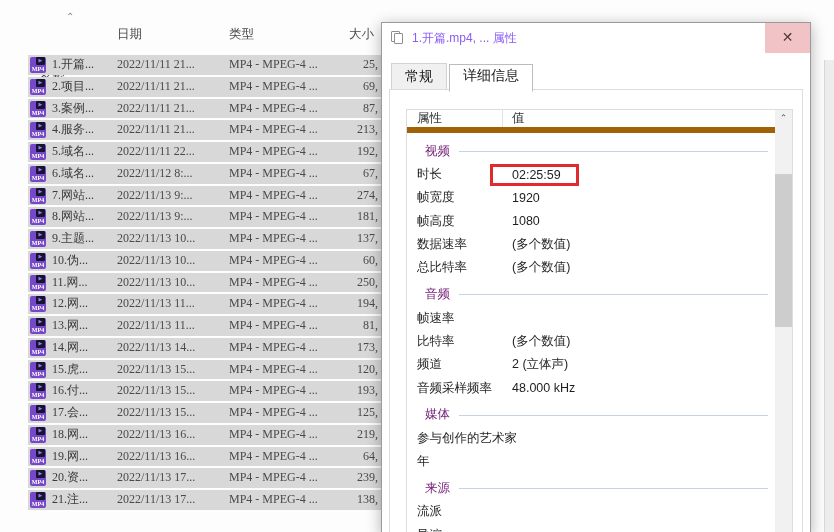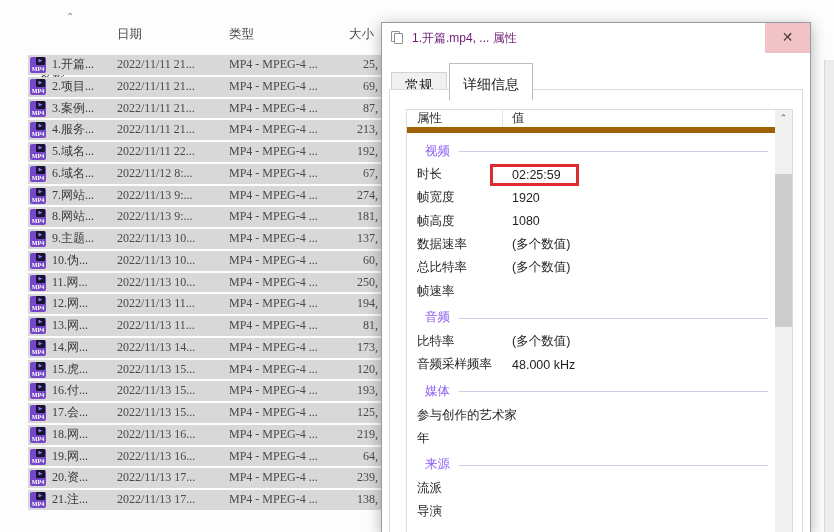--- a/index.html
+++ b/index.html
@@ -26,51 +26,51 @@
     border-radius:1px; }
   .mp4-icon .tag { position:absolute; bottom:0; left:0; right:0; font-size:6px; font-weight:bold;
     color:#fff; text-align:center; line-height:7px; letter-spacing:0; }
   .right-strip { position:absolute; left:824px; top:60px; width:10px; height:472px;
     background:#ededed; border-left:1px solid #d9d9d9; }
 
   
   .dialog { position:absolute; left:381px; top:22px; width:430px; height:512px;
     background:#fff; border:1px solid #9a9a9a; box-shadow:0 3px 14px rgba(0,0,0,.30); }
   .title-bar { position:relative; height:30px; background:#fff; display:flex; align-items:center; }
-  .title-text { font-size:12px; color:#701a75; margin-left:8px; }
+  .title-text { font-size:12px; color:#8b5cf6; margin-left:8px; }
   .files-icon { position:relative; width:13px; height:14px; margin-left:9px; }
   .files-icon .sheet { position:absolute; width:9px; height:11px; background:#fff;
     border:1px solid #8e8e8e; border-radius:1px; }
   .files-icon .s1 { left:0; top:0; } .files-icon .s2 { left:3px; top:2px; }
   .close-btn { position:absolute; right:0; top:0; width:45px; height:30px; background:#f2c3c6;
     color:#503a3d; font-size:14px; text-align:center; line-height:29px; cursor:pointer; }
   .tab-strip { position:absolute; left:9px; top:40px; display:flex; align-items:flex-end; }
   .tab { font-size:14px; color:#1a1a1a; background:#f0f0f0; border:1px solid #d2d2d2;
     padding:4px 13px 5px 13px; margin-right:2px; cursor:pointer; }
   .tab.active { background:#fff; border-color:#bcbcbc; border-bottom:1px solid #fff;
-    padding-top:12px; padding-bottom:6px; position:relative; z-index:3; }
+    padding-top:2px; padding-bottom:6px; position:relative; z-index:3; }
   .page { position:absolute; left:7px; right:7px; top:66px; bottom:0; background:#fff;
     border:1px solid #dcdcdc; border-bottom:none; z-index:1; }
   .props-box { position:absolute; left:24px; top:86px; width:387px; height:430px;
     background:#fff; border:1px solid #dcdcdc; z-index:2; }
   .props-head { display:flex; height:23px; align-items:center; font-size:12.5px; color:#333;
     border-bottom:6px solid #a16207; margin-right:17px; }
   .ph-prop { width:95px; padding-left:10px; }
   .ph-val { flex:1; border-left:1px solid #e3e3e3; padding-left:9px; align-self:stretch;
     display:flex; align-items:center; }
   .scrollbar { position:absolute; right:0; top:0; bottom:0; width:17px; background:#f1f1f1; }
   .scroll-up { height:17px; text-align:center; font-size:9px; color:#555; line-height:16px; cursor:pointer; }
   .scroll-thumb { position:absolute; left:0; top:64px; width:17px; height:153px; background:#cdcdcd; cursor:pointer; }
   .props-list { margin-right:18px; padding-top:3px; }
   .prop-row { display:flex; height:23.3px; align-items:center; font-size:12.5px; color:#1f1f1f; padding-left:10px; }
   .prop-row .prop-label { width:95px; flex:none; white-space:nowrap; }
   .prop-row .prop-line { display:none; }
   .prop-row .prop-value { flex:1; white-space:nowrap; }
   .prop-row.section { height:24px; margin-top:3px; }
-  .prop-row.section .prop-label { width:auto; color:#8b5cf6; margin-left:8px; }
+  .prop-row.section .prop-label { width:auto; color:#701a75; margin-left:8px; }
   .prop-row.section .prop-line { display:block; flex:1; height:1px; background:#c9d1e8; margin:1px 6px 0 9px; }
   .val-box { display:inline-block; }
   .prop-row.highlighted .val-box { border:3px solid #df2a2e; margin-left:-22px;
     padding:1px 15px 1px 19px; }
 </style>
 </head>
 <body>
 
 <div class="file-pane">
   <span class="col-head h-name">名称</span>
@@ -371,38 +371,43 @@
 
           <span class="prop-value"><span class="val-box">(多个数值)</span></span>
         </div>
 
         <div class="prop-row">
           <span class="prop-label">总比特率</span>
 
           <span class="prop-value"><span class="val-box">(多个数值)</span></span>
         </div>
 
-        <div class="prop-row">
-          <span class="prop-label">帧速率</span>
-
-          <span class="prop-value"><span class="val-box"></span></span>
-        </div>
-
         <div class="prop-row section">
           <span class="prop-label">音频</span>
           <span class="prop-line"></span>
 
         </div>
 
         <div class="prop-row">
+          <span class="prop-label">帧速率</span>
+
+          <span class="prop-value"><span class="val-box"></span></span>
+        </div>
+
+        <div class="prop-row">
           <span class="prop-label">比特率</span>
 
           <span class="prop-value"><span class="val-box">(多个数值)</span></span>
         </div>
 
+        <div class="prop-row">
+          <span class="prop-label">频道</span>
+
+          <span class="prop-value"><span class="val-box">2 (立体声)</span></span>
+        </div>
 
         <div class="prop-row">
           <span class="prop-label">音频采样频率</span>
 
           <span class="prop-value"><span class="val-box">48.000 kHz</span></span>
         </div>
 
         <div class="prop-row section">
           <span class="prop-label">媒体</span>
           <span class="prop-line"></span>

